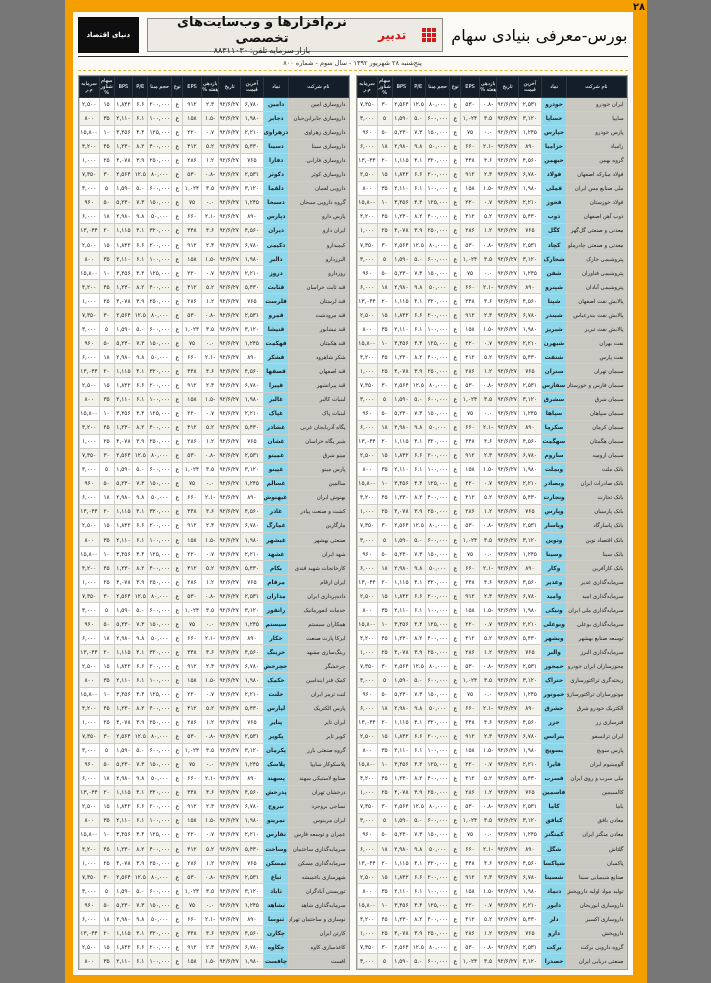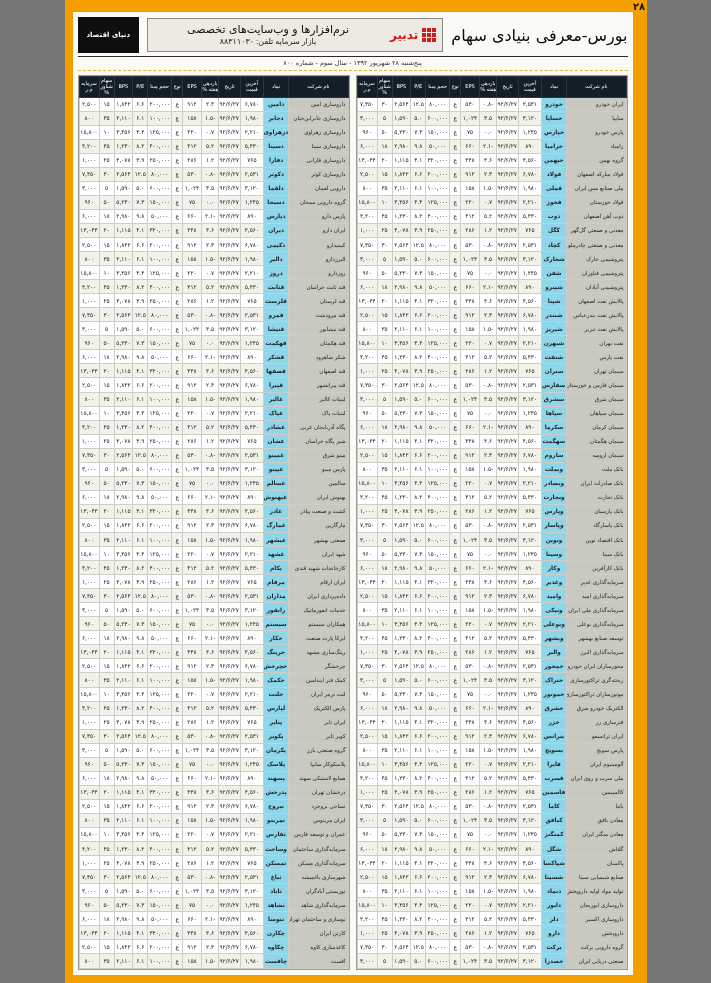--- a/index.html
+++ b/index.html
@@ -17,26 +17,26 @@
     background:#fbfaf4; padding:3px 5px 5px 5px;
     display:flex; flex-direction:column;
   }
   
   .header{ display:flex; align-items:center; gap:8px; padding:2px 0 3px 0; }
   .page-title{ font-size:16px; font-weight:normal; color:#0a0a0a; white-space:nowrap; }
   .ad-banner{
     flex:1; display:flex; align-items:center; gap:8px;
     border:1px solid #8a8a84; background:#eceae2; padding:3px 6px; height:34px;
   }
-  .brand{ display:flex; align-items:flex-start; gap:4px; }
+  .brand{ display:flex; align-items:flex-start; gap:16px; }
   .brand-grid{ display:grid; grid-template-columns:repeat(3,4px); grid-gap:1px; }
   .brand-grid i{ width:4px; height:4px; background:#cf1b1b; display:block; }
   .brand-name{ color:#cf1b1b; font-weight:bold; font-size:12px; }
   .ad-texts{ flex:1; text-align:center; line-height:1.25; }
-  .ad-line1{ font-size:11px; font-weight:normal; color:#111;text-align:center; }
+  .ad-line1{ font-size:13px; font-weight:bold; color:#111;text-align:center; }
   .ad-line2{ font-size:8px; color:#222;font-family:Liberation Serif, serif; }
   .masthead{
     background:#0e0e0e; color:#fff; font-size:7px; font-weight:bold;
     padding:14px 9px; white-space:nowrap;
   }
   .dateline{
     border-top:1px solid #2b2b2b; border-bottom:1px dashed #e3b43a;
     text-align:center; font-size:6.5px; color:#333; padding:2px 0 3px 0;
     margin-bottom:4px;
   }

